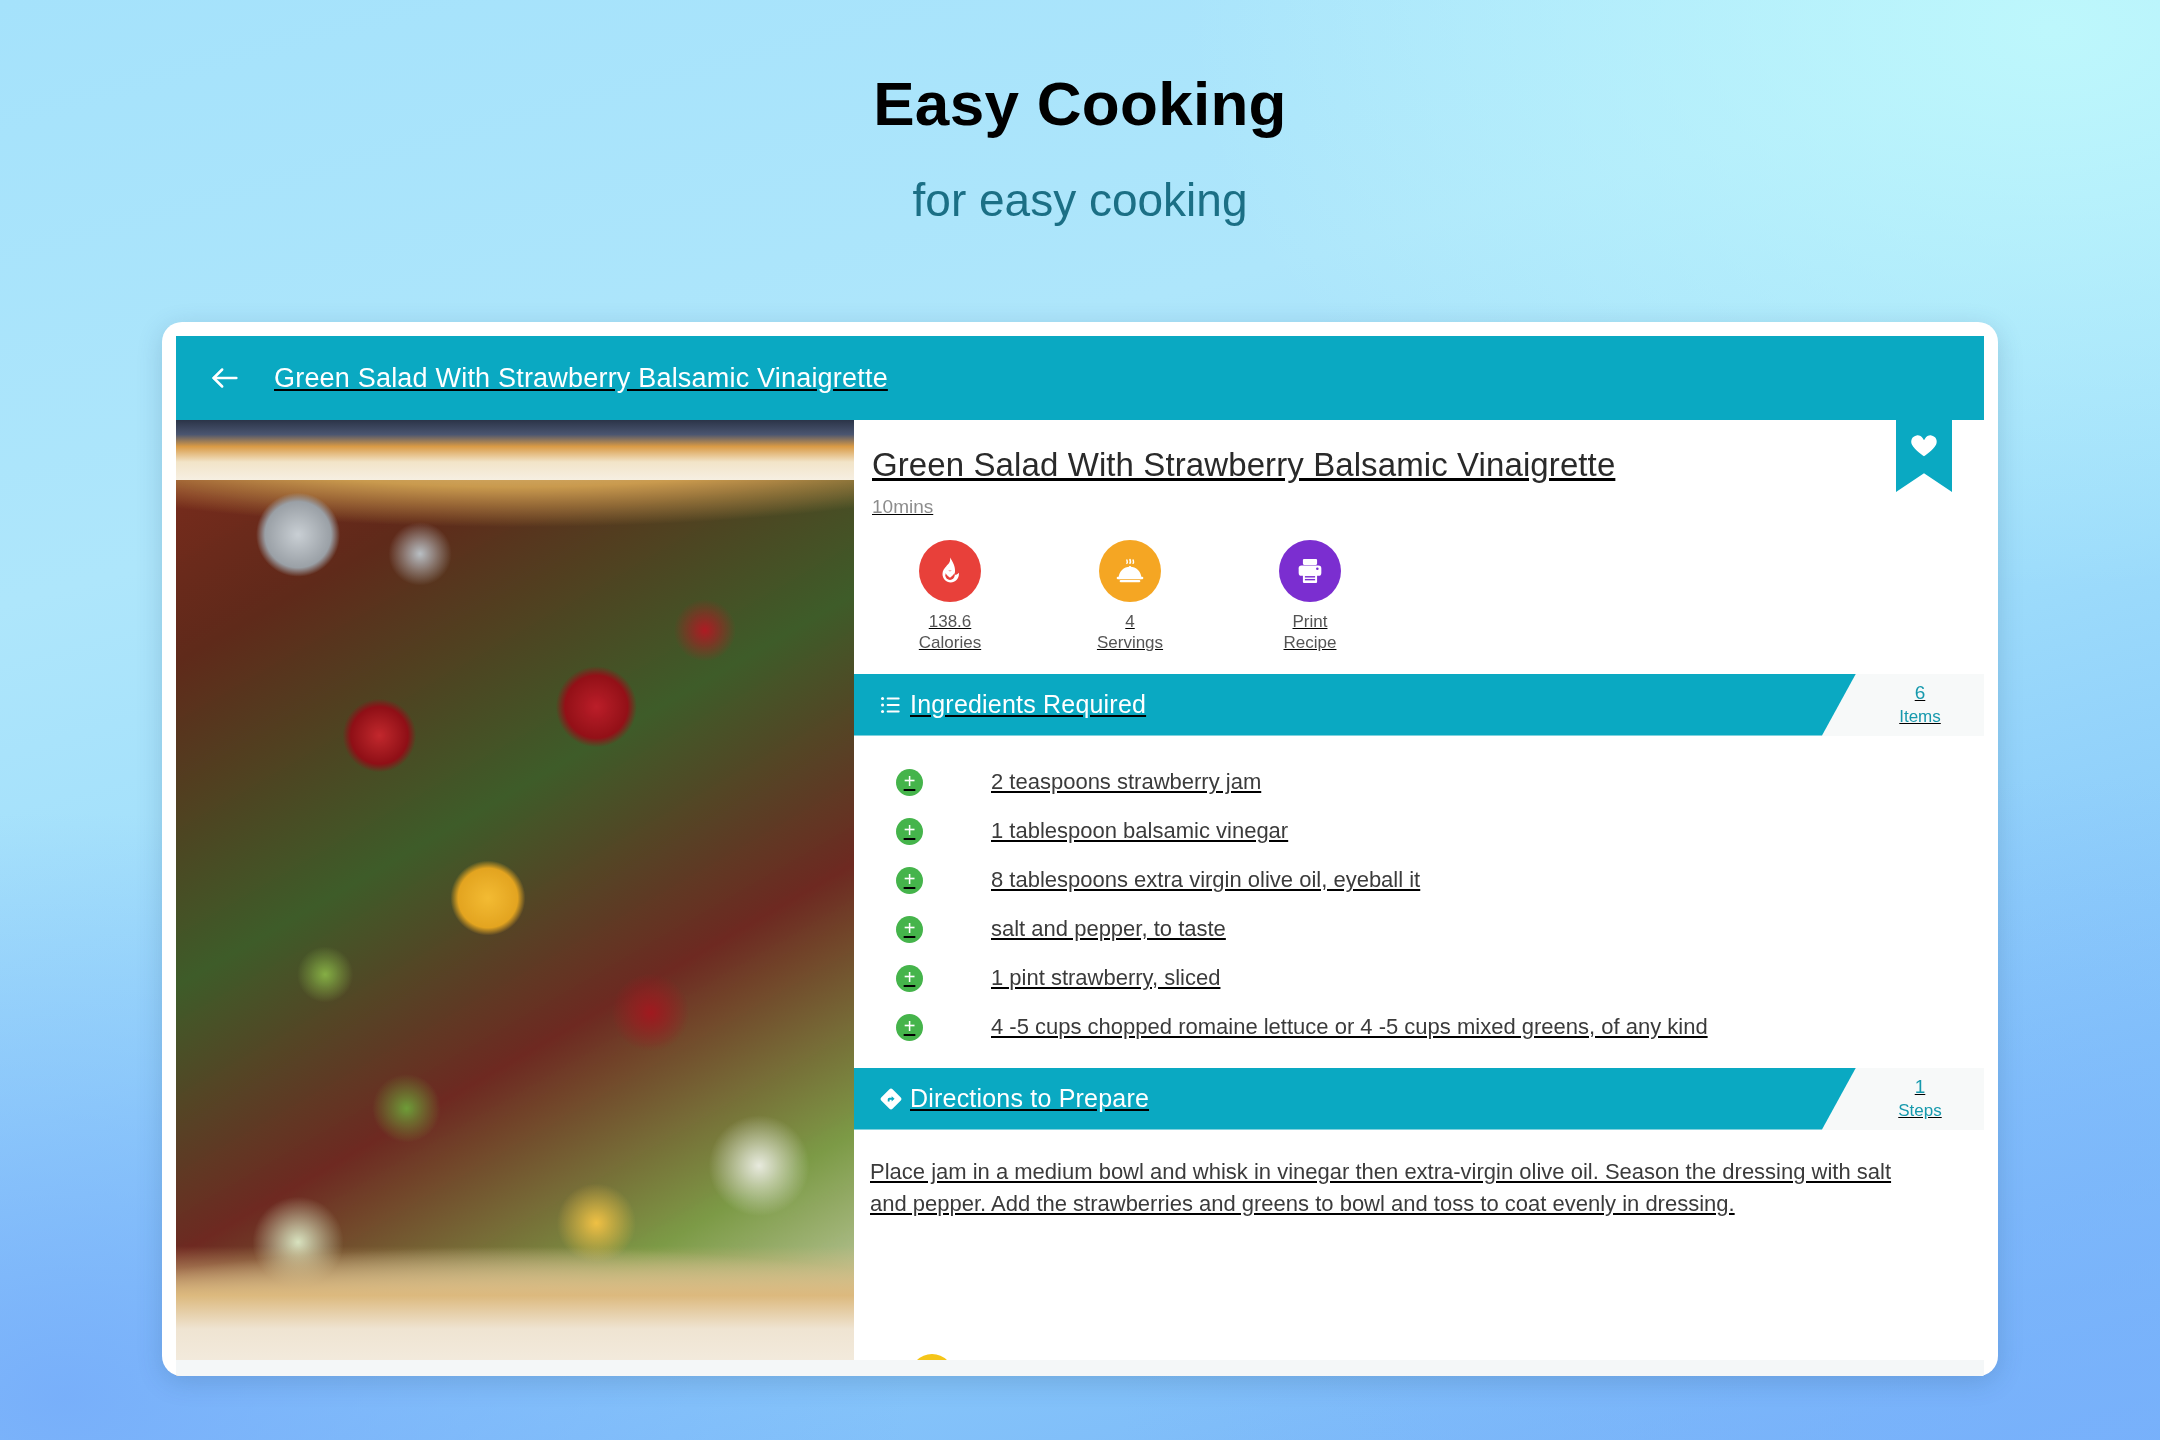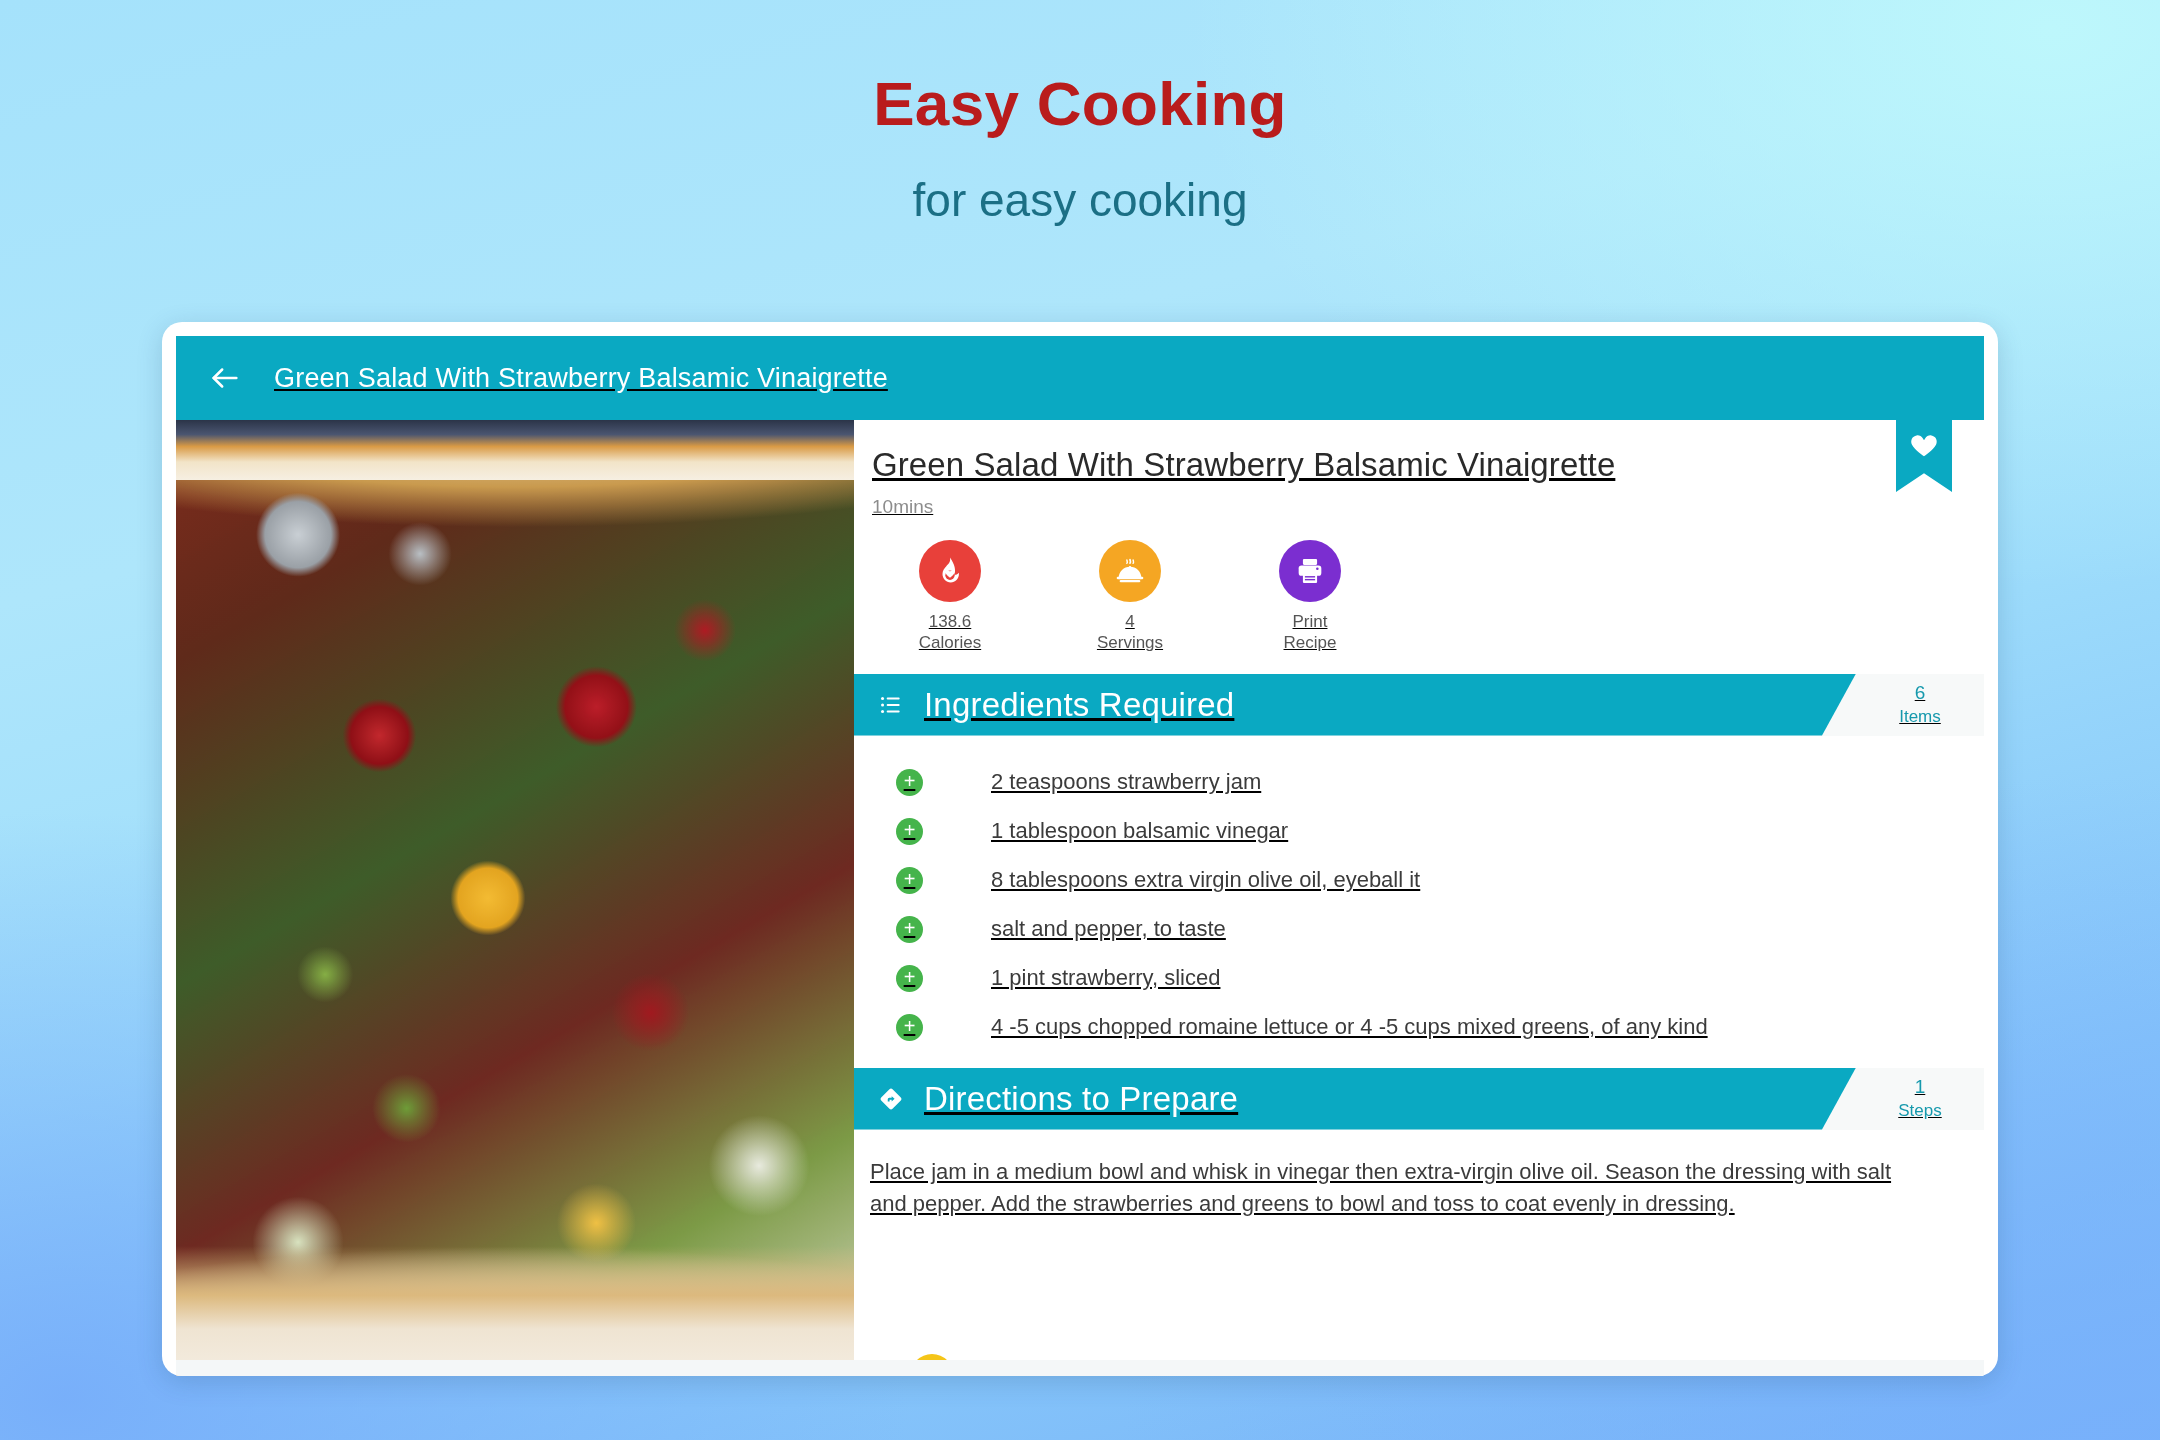--- a/index.html
+++ b/index.html
@@ -16,21 +16,21 @@
       linear-gradient(165deg, #a5e2fb 0%, #aee6fb 30%, #9ddcfb 55%, #85c4fa 80%, #76b2f7 100%);
     position: relative;
   }
 
   
   .hero { position: absolute; top: 0; left: 0; width: 2160px; text-align: center; }
   .hero-title {
     margin-top: 68px;
     font-size: 62px;
     font-weight: bold;
-    color: #b91c1c;
+    color: #000000;
     letter-spacing: 0.3px;
   }
   .hero-sub {
     margin-top: 36px;
     font-size: 46px;
     color: #1b6f85;
     line-height: 1.12;
     font-weight: normal;
   }
 
@@ -162,21 +162,21 @@
     flex: 1 1 auto;
     background: #0aa9c2;
     display: flex; align-items: center;
     padding-left: 22px;
     clip-path: polygon(0 0, 100% 0, calc(100% - 34px) 100%, 0 100%);
     position: relative;
   }
   .section-icon { width: 30px; height: 30px; display:flex; align-items:center; justify-content:center; flex:none; }
   .section-icon svg { width: 26px; height: 26px; fill: #ffffff; }
   .section-title {
-    margin-left: 18px; color: #ffffff; font-size: 33px; letter-spacing: 0.2px;
+    margin-left: 4px; color: #ffffff; font-size: 25px; letter-spacing: 0.2px;
   }
   .section-count {
     width: 128px; flex: none;
     display: flex; flex-direction: column;
     align-items: center; justify-content: center;
     background: #f7f9f9;
     color: #1699ad;
     font-size: 17px; line-height: 1.3;
   }
   .section-count .num { font-size: 19px; }

